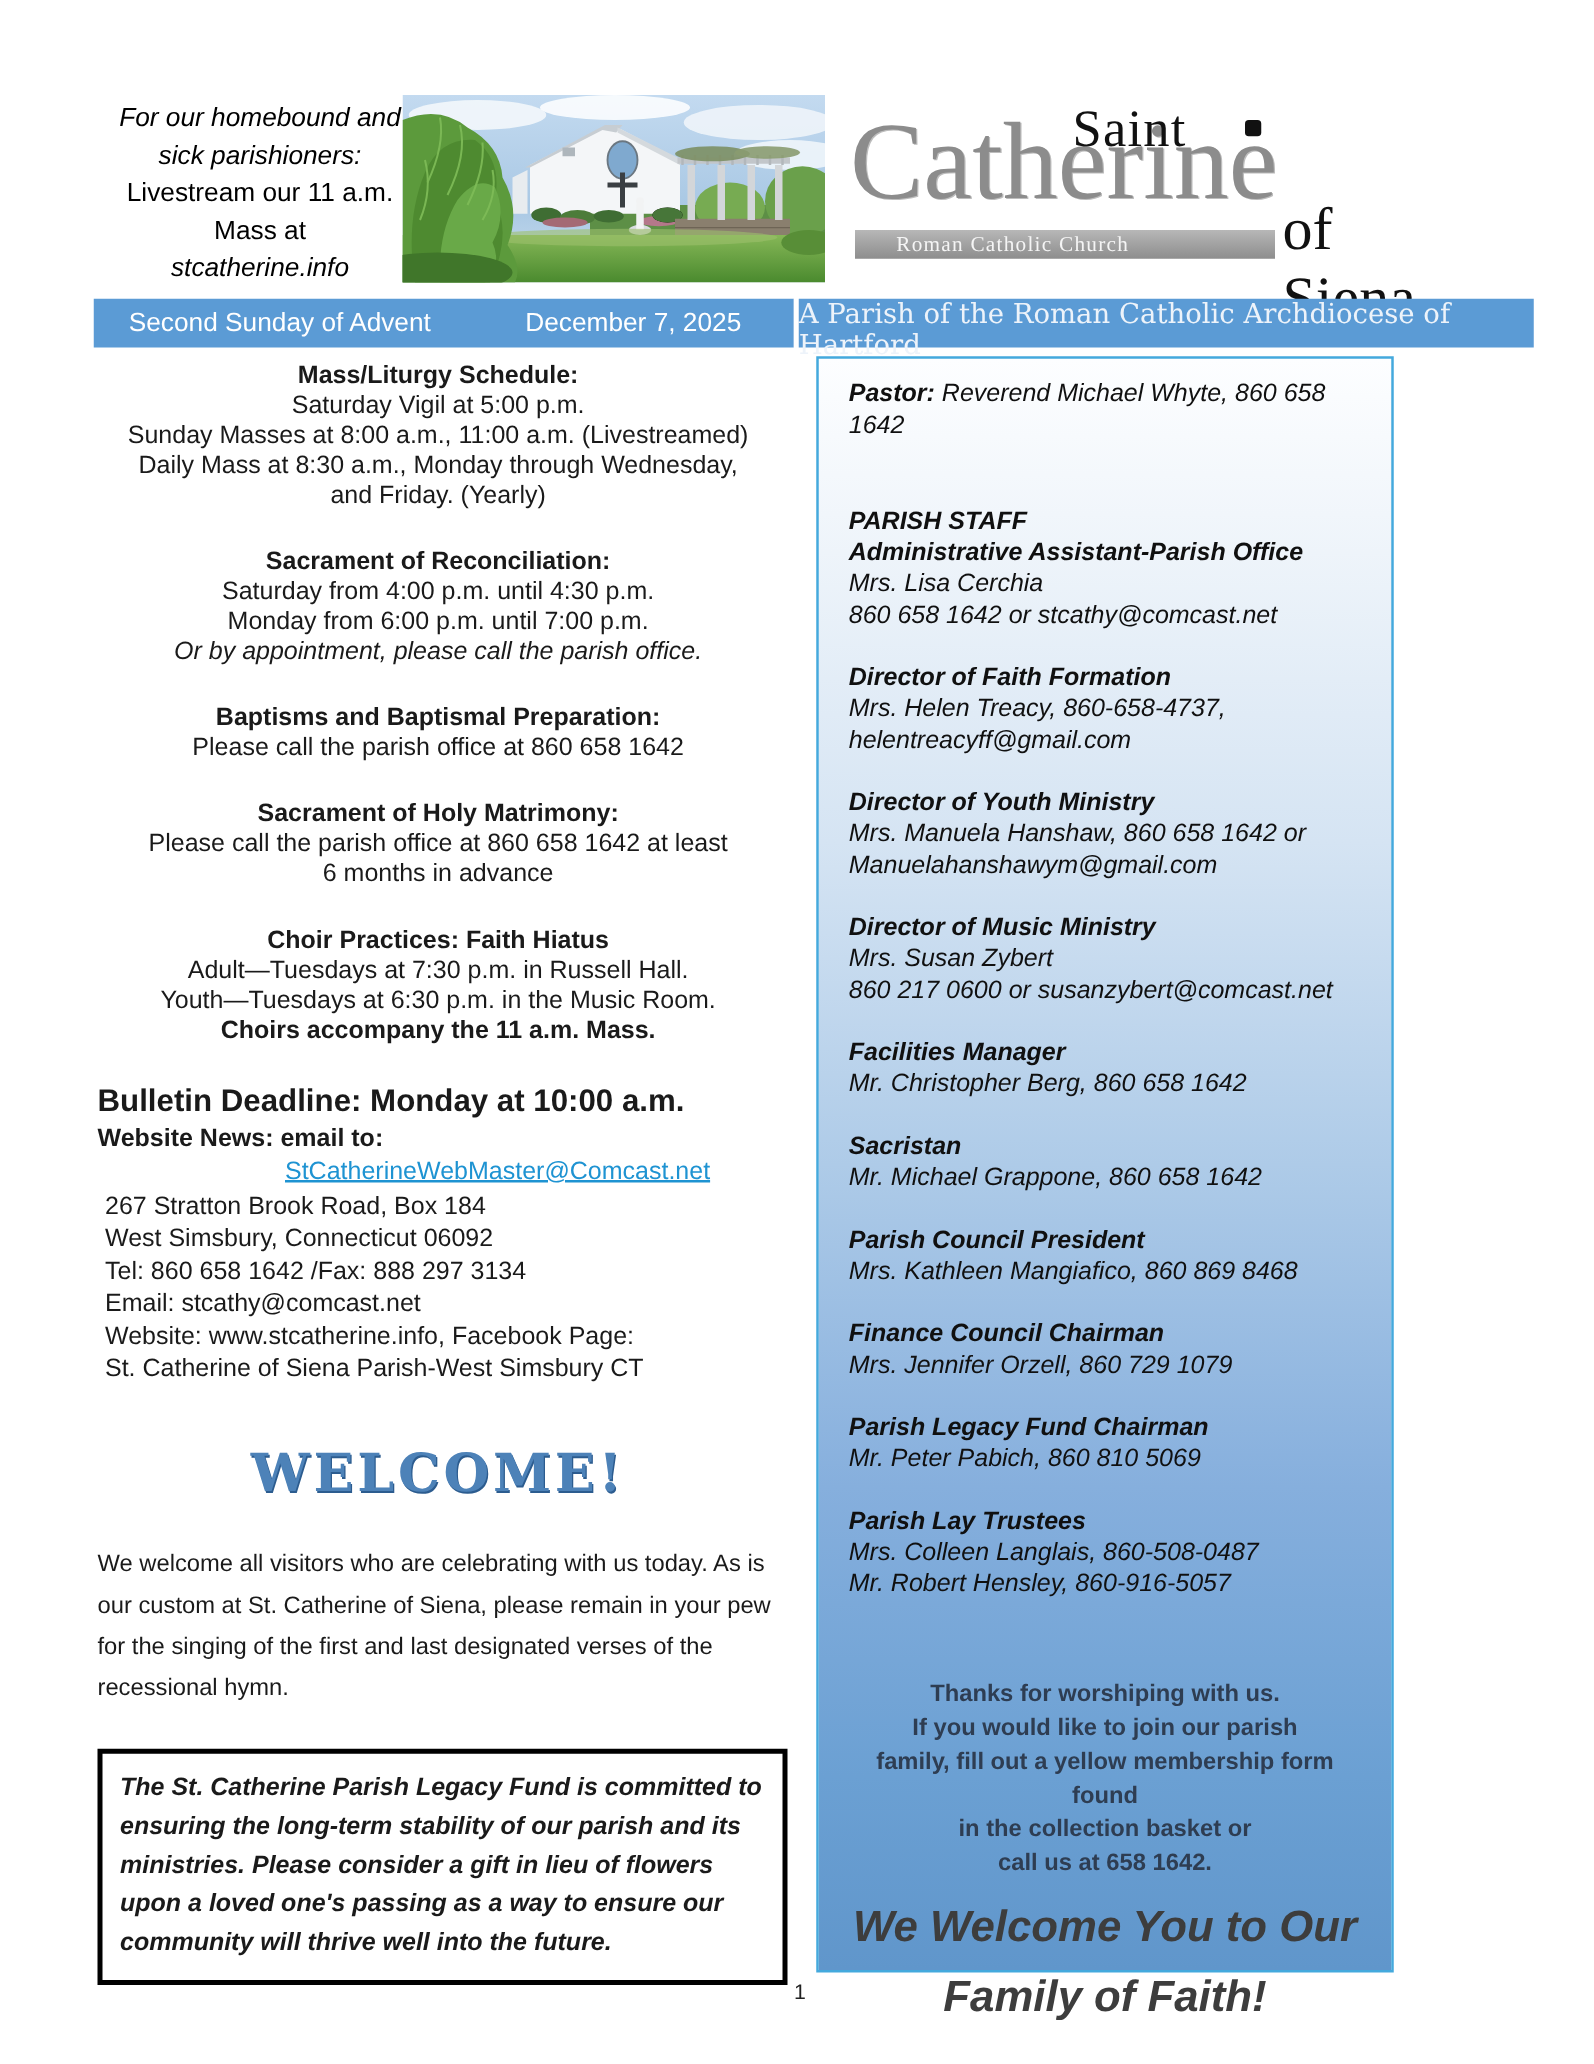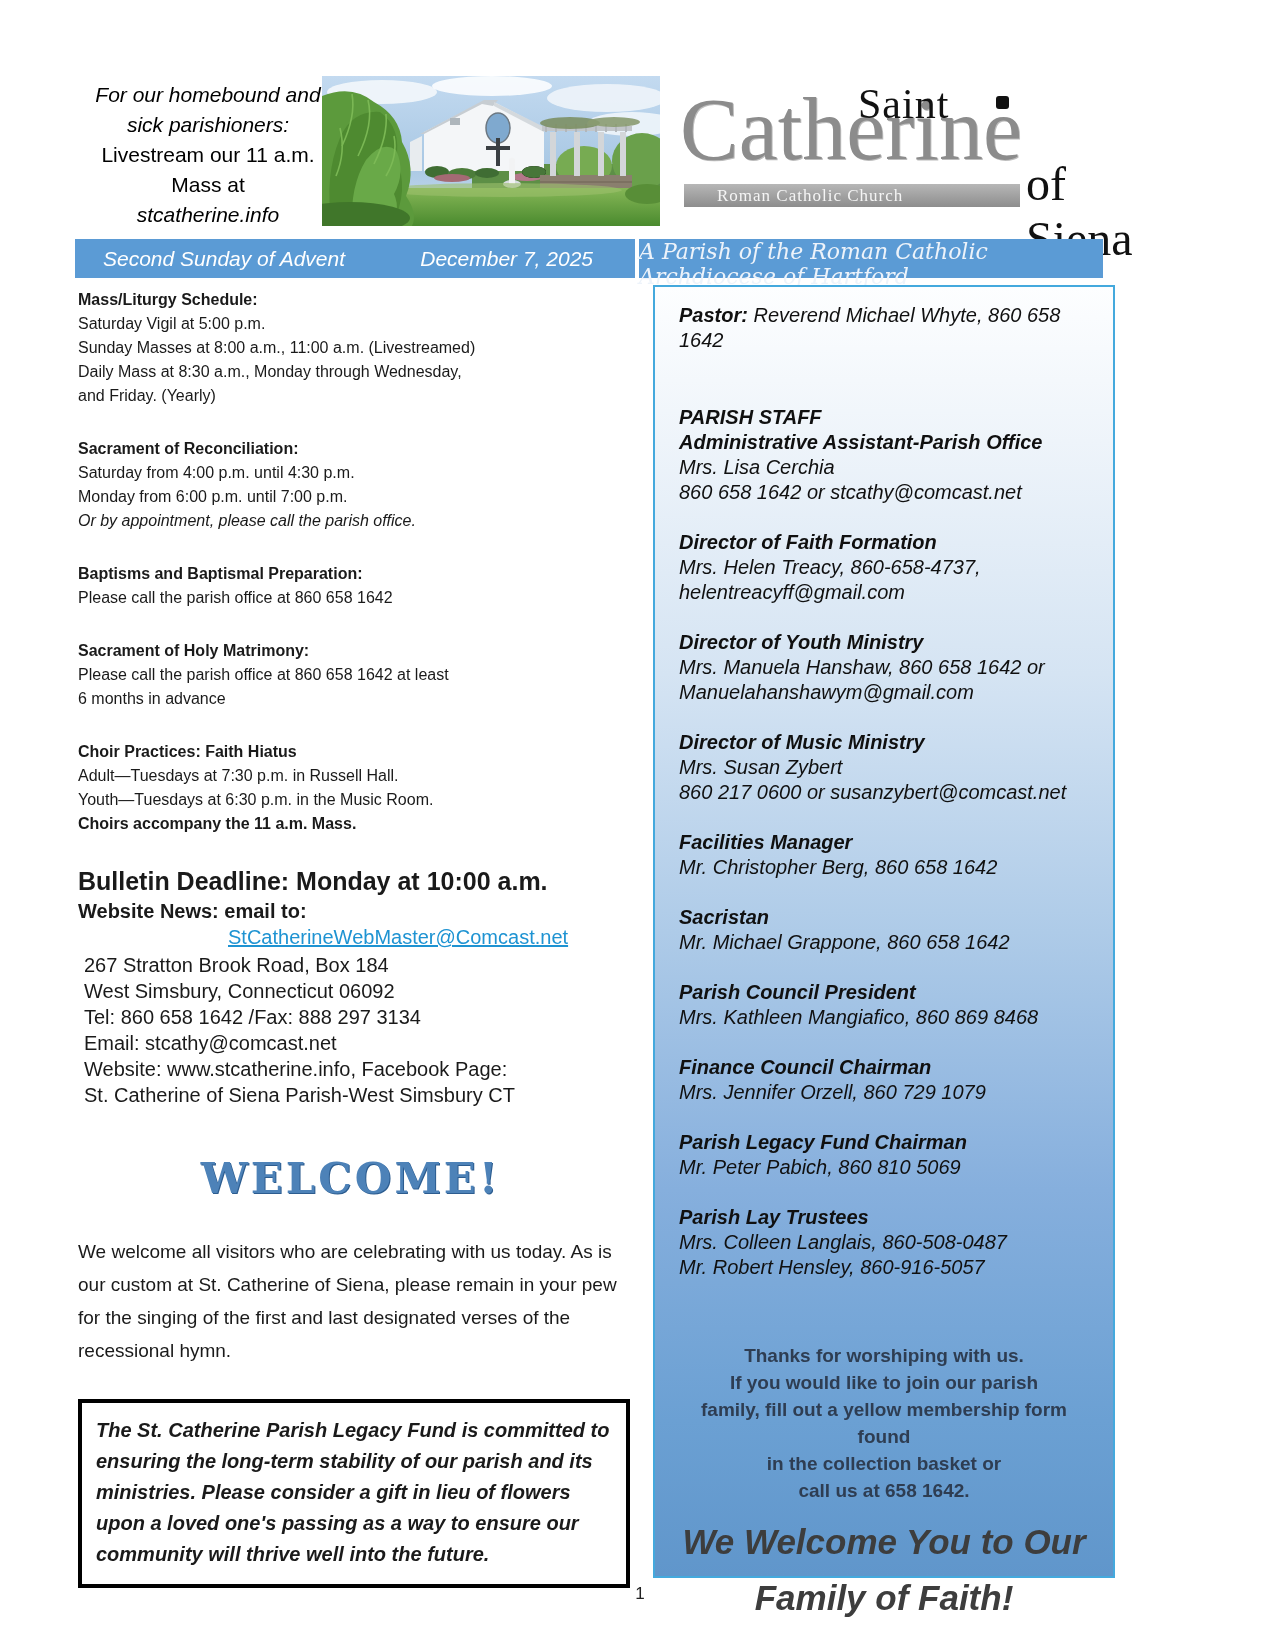--- a/index.html
+++ b/index.html
@@ -22,34 +22,34 @@
   .logo-saint{position:absolute;left:178px;top:0px;font-size:42px;color:#111;letter-spacing:1px;}
   .logo-dot{position:absolute;left:316px;top:16px;width:13px;height:13px;background:#111;border-radius:3px;}
   .logo-catherine{position:absolute;left:0px;top:6px;font-size:88px;color:#8c8c8c;
     text-shadow:1px 1px 0 #bdbdbd;line-height:88px;}
   .logo-bar{position:absolute;left:4px;top:104px;width:336px;height:23px;
     background:linear-gradient(#b7b7b7,#8d8d8d);display:flex;align-items:center;}
   .logo-bar-text{color:#f5f5f5;font-size:17px;padding-left:10px;letter-spacing:1px;margin-left:23px;}
   .logo-siena{position:absolute;left:346px;top:76px;font-size:48px;color:#111;}
 
   
-  .banner{position:absolute;left:75px;top:239px;width:1028px;height:39px;display:flex;font-style:italic;}
+  .banner{position:absolute;left:75px;top:239px;width:1152px;height:39px;display:flex;}
   .banner-left{
     width:560px;background:#5b9bd5;color:#ffffff;display:flex;align-items:center;
     justify-content:space-between;padding:0 42px 0 28px;box-sizing:border-box;font-size:21px;
   }
   .banner-divider{width:4px;background:rgba(255,255,255,0.65);}
   .banner-right{
     flex:1;background:#5b9bd5;color:#edf3fa;display:flex;justify-content:center;
     font-family:"DejaVu Serif", serif;font-size:22px;
   }
 
   
   .left-col{position:absolute;left:78px;top:288px;width:545px;}
-  .section{margin-bottom:29px;font-size:16px;line-height:24px;}
+  .section{margin-bottom:29px;font-size:20px;line-height:24px;text-align:center;}
   .section .line{min-height:24px;}
   .deadline{font-size:25px;font-weight:bold;margin:8px 0 2px 0;line-height:32px;}
   .website-news{font-size:20px;font-weight:bold;line-height:25px;}
   .web-link-row{padding-left:150px;line-height:27px;}
   .web-link{color:#1e93d2;text-decoration:underline;font-size:20px;cursor:pointer;}
   .address{font-size:20px;line-height:26px;padding-left:6px;}
   .welcome-heading{
     margin-top:46px;text-align:center;font-family:"DejaVu Serif", serif;font-weight:bold;
     font-size:42px;color:#4d82b8;letter-spacing:3px;text-shadow:1px 1px 0 #2c5c8f;
   }

